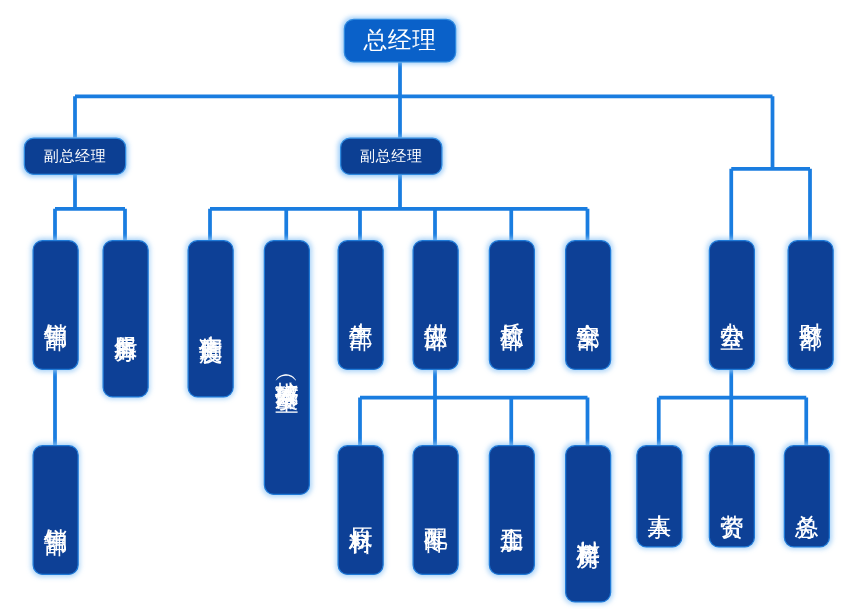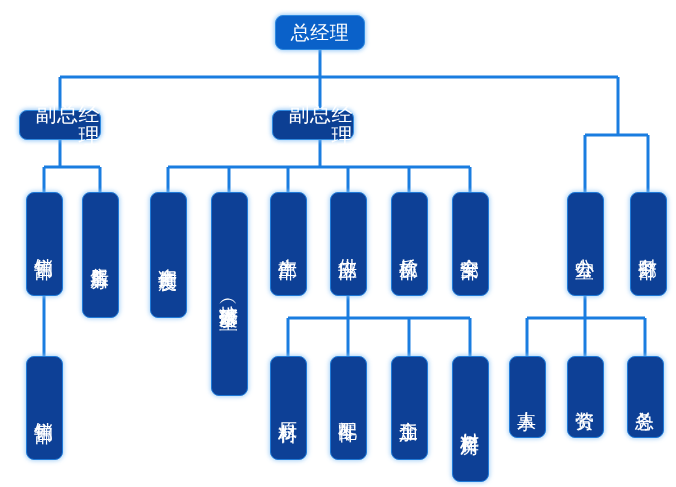--- a/index.html
+++ b/index.html
@@ -36,22 +36,21 @@
     border:1px solid #2f8ae0;
     box-shadow:0 0 4px 1px rgba(120,185,245,.75);
     font-size:19px;
     font-weight:400;
   }
   
   .node.deputy{
     background:#0c3f93;
     border:1px solid #2f8ae0;
     box-shadow:0 0 4px 1px rgba(120,185,245,.75);
-    font-size:21px;
-    text-align:right;
+    font-size:12px;
   }
   
   .node.dept,.node.sub{
     background:#0d4096;
     border:1px solid #1f7ad8;
     box-shadow:0 0 4px 1px rgba(150,200,245,.8);
     writing-mode:vertical-rl;
     text-orientation:upright;
     font-size:19px;
     padding:6px 0;

